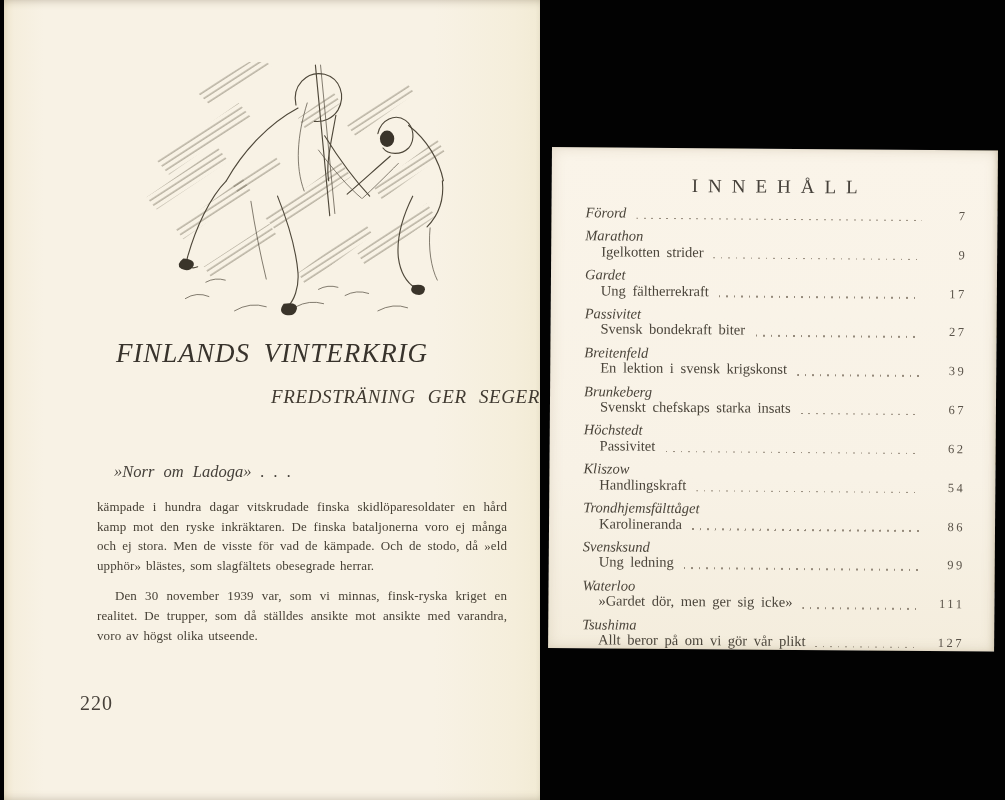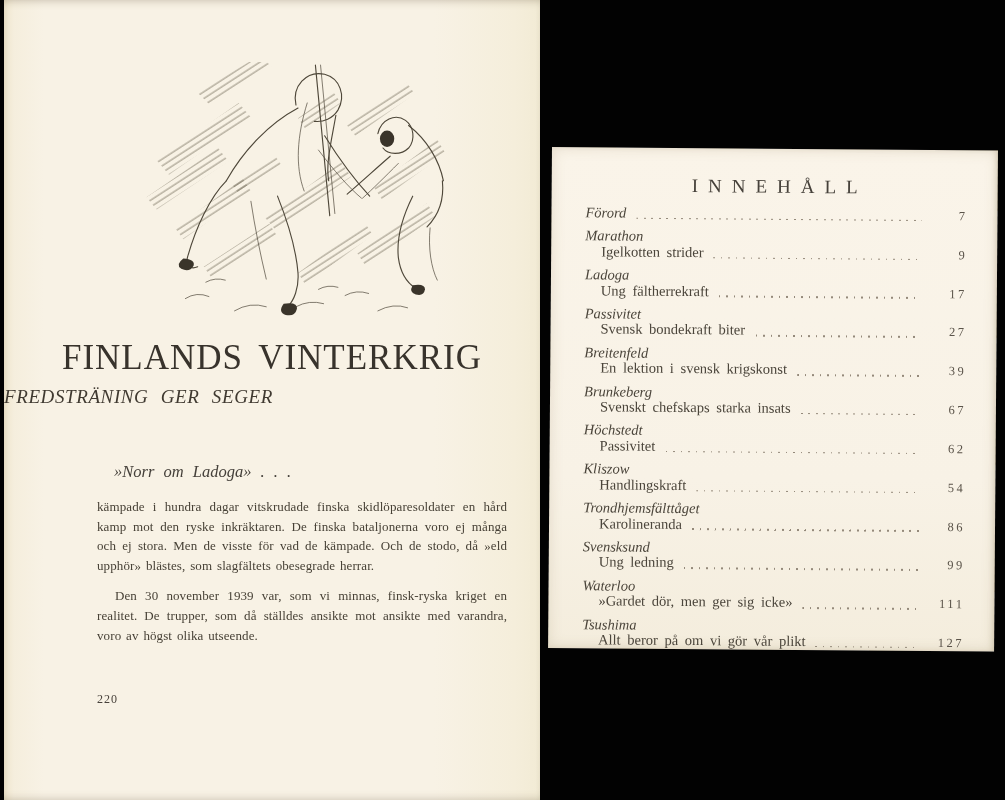--- a/index.html
+++ b/index.html
@@ -15,42 +15,42 @@
   
   .left-page{
     position:absolute;left:4px;top:0;width:536px;height:800px;
     background:linear-gradient(90deg,#efe5cd 0px,#f5eedd 10px,#f8f2e5 40px,#f8f2e5 430px,#f5eedb 510px,#f2ebd5 536px);
     box-shadow:inset 0 6px 10px -6px rgba(90,75,45,.35), inset 0 -6px 10px -6px rgba(90,75,45,.3);
   }
   .l-illus{position:absolute;left:140px;top:62px;width:308px;height:256px;}
   .l-title{
     position:absolute;left:0;right:0;top:338px;margin:0;
     text-align:center;font-weight:normal;
-    font-size:35px;letter-spacing:1px;word-spacing:6px;color:#38332c;
+    font-size:27px;letter-spacing:1px;word-spacing:6px;color:#38332c;font-style:italic;
   }
   .l-sub{
     position:absolute;left:0;right:0;top:386px;margin:0;
-    text-align:left;font-weight:normal;font-style:italic;
+    text-align:right;font-weight:normal;font-style:italic;
     font-size:19px;letter-spacing:.6px;word-spacing:7px;color:#403a31;
   }
   .l-lead{
     position:absolute;left:110px;top:462px;margin:0;
     font-style:italic;font-size:16.5px;word-spacing:5px;color:#45403a;
   }
   .l-body{
     position:absolute;left:93px;top:497px;width:410px;
     font-size:13px;line-height:19.6px;color:#474136;
     text-align:justify;word-spacing:1.5px;letter-spacing:.1px;
   }
   .l-body p{margin:0;}
   .l-body p.indent{text-indent:18px;}
   .l-body p.gap{margin-top:11px;}
   .l-pagenum{
-    position:absolute;left:93px;top:692px;
-    font-size:12px;letter-spacing:1px;color:#47413a;
+    position:absolute;left:76px;top:692px;
+    font-size:20px;letter-spacing:1px;color:#47413a;
   }
 
   
   .right-page{
     position:absolute;left:552px;top:147px;width:446px;height:501px;
     background:linear-gradient(180deg,#faf4e9 0px,#f8f2e6 330px,#f4eddd 501px);
     box-shadow:inset 0 0 14px rgba(130,105,60,.18), inset -3px 0 6px -3px rgba(120,95,55,.3);
     transform:rotate(.45deg);transform-origin:top left;
   }
   .toc-title{
@@ -171,21 +171,21 @@
             <span class="toc-head">Marathon</span>
           </div>
           <div class="toc-row toc-subrow">
             <span class="toc-sub">Igelkotten strider</span>
             <span class="leader"></span>
             <span class="toc-page">9</span>
           </div>
         </div>
         <div class="toc-entry">
           <div class="toc-row">
-            <span class="toc-head">Ladoga</span>
+            <span class="toc-head">Gardet</span>
           </div>
           <div class="toc-row toc-subrow">
             <span class="toc-sub">Ung fältherrekraft</span>
             <span class="leader"></span>
             <span class="toc-page">17</span>
           </div>
         </div>
         <div class="toc-entry">
           <div class="toc-row">
             <span class="toc-head">Passivitet</span>

